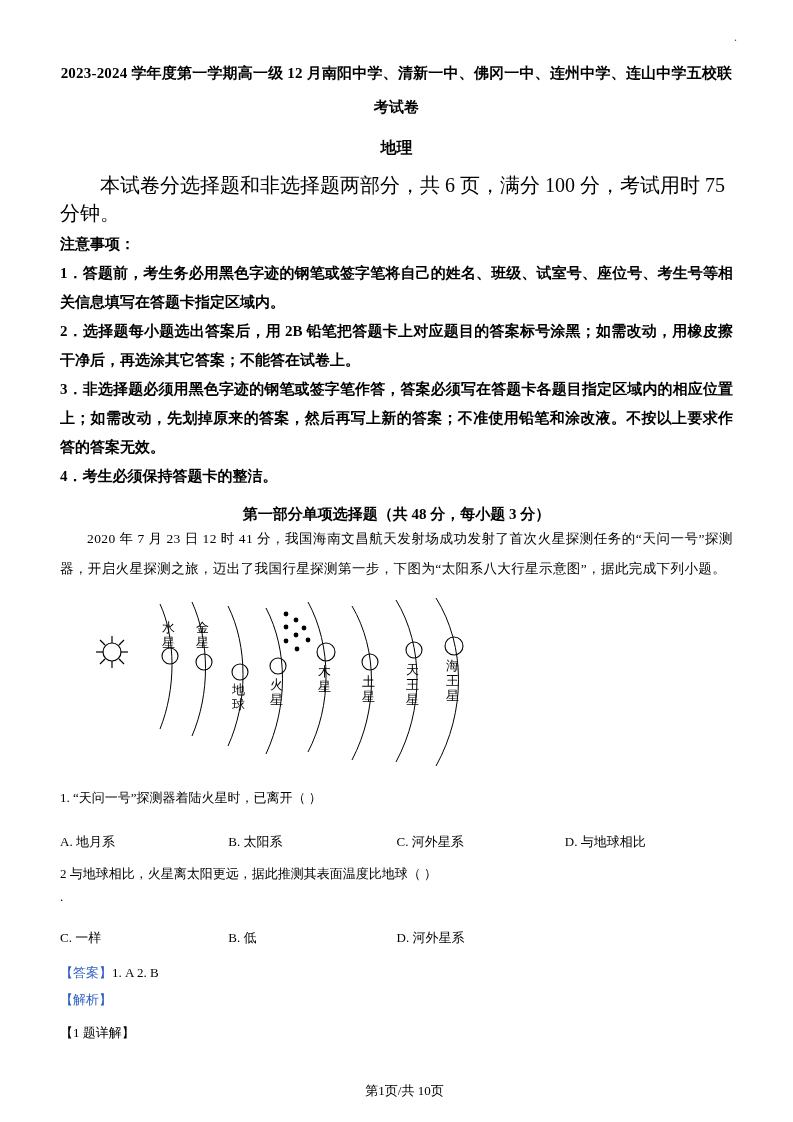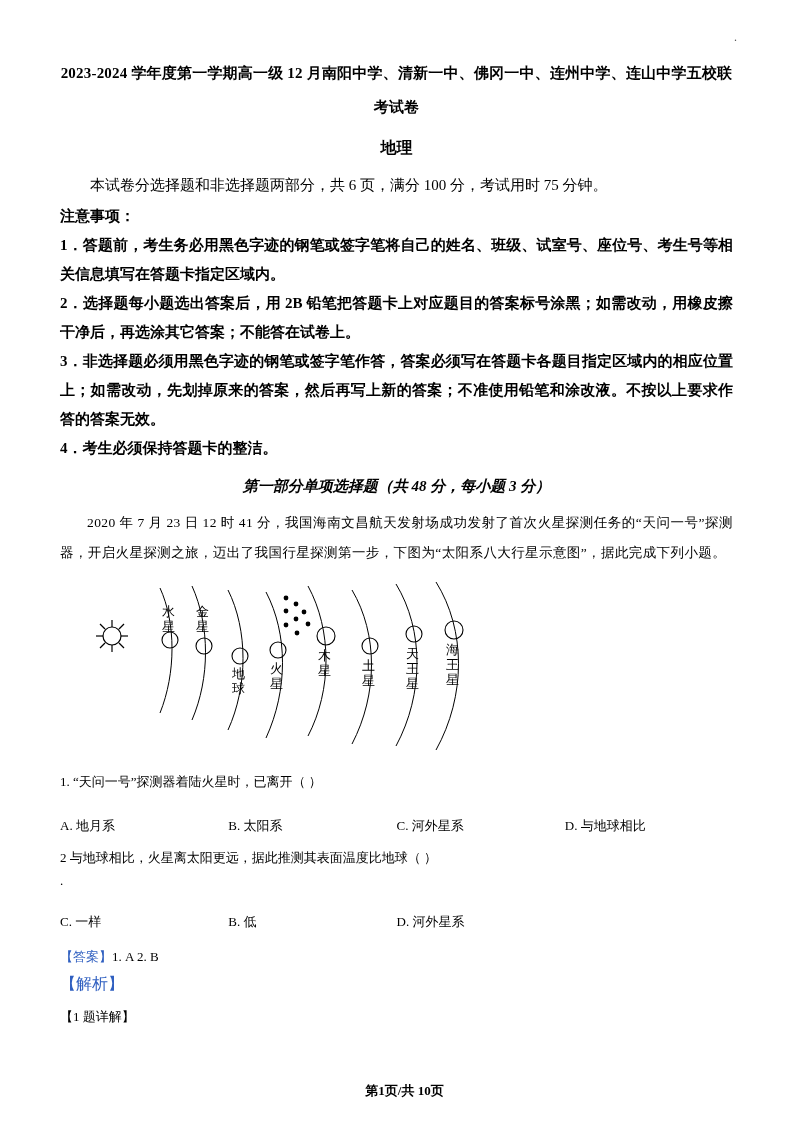--- a/index.html
+++ b/index.html
@@ -31,43 +31,42 @@
     margin: 8px 0 0 0;
   }
   .subject {
     font-size: 16px;
     font-weight: bold;
     text-align: center;
     margin-top: 14px;
     margin-bottom: 12px;
   }
   .intro {
-    font-size: 15px;
+    font-size: 20px;
     text-indent: 2em;
     line-height: 28px;
     margin-bottom: 2px;
   }
   .notice-head {
     font-size: 15px;
     font-weight: bold;
     line-height: 30px;
   }
   .notice-item {
     font-size: 15px;
     font-weight: bold;
     line-height: 29px;
     text-align: justify;
   }
   .part-title {
     font-size: 15px;
     font-weight: bold;
     text-align: center;
     margin-top: 14px;
-    margin-bottom: 12px;
-    font-style: italic;
+    margin-bottom: 0;
   }
   .stem {
     font-size: 13.5px;
     line-height: 30px;
     text-indent: 2em;
     text-align: justify;
     letter-spacing: 0.4px;
   }
   .figure-wrap {
     margin: 10px 0 6px 0;
@@ -95,36 +94,35 @@
   }
   .ans {
     font-size: 13px;
     line-height: 27px;
     margin-top: 8px;
   }
   .tag {
     color: #2f5fc0;
   }
   .tag-line {
-    font-size: 16px;
+    font-size: 13px;
     line-height: 27px;
   }
   .detail-head {
     font-size: 13px;
     line-height: 27px;
     margin-top: 6px;
   }
   .footer {
     position: absolute;
     left: 16px;
     right: 0;
     bottom: 22px;
     text-align: center;
     font-size: 13px;
-    font-weight: bold;
   }
   .dot-mark {
     position: absolute;
     top: 30px;
     right: 56px;
     font-size: 12px;
     color: #555;
   }
 </style>
 </head>

